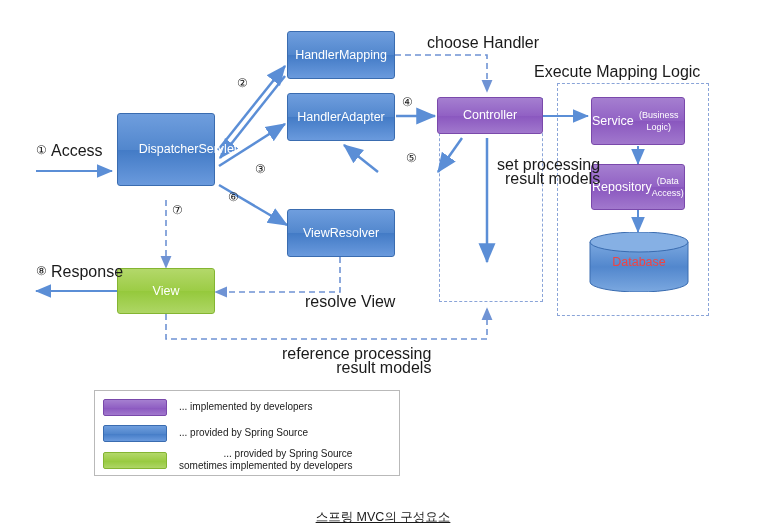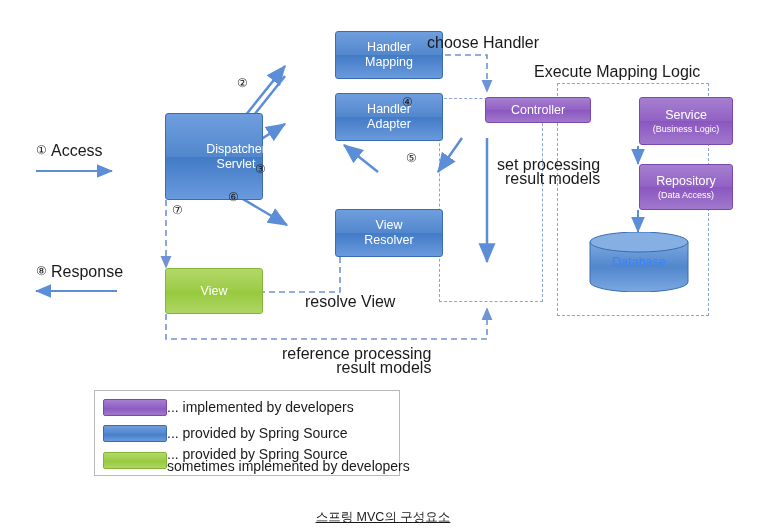--- a/index.html
+++ b/index.html
@@ -24,29 +24,28 @@
     position: absolute;
     left: 0; top: 0;
     width: 766px;
     height: 531px;
     pointer-events: none;
   }
   .node {
     position: absolute;
     box-sizing: border-box;
     display: flex;
-    flex-direction: column;
+    flex-direction: row;
     align-items: center;
     justify-content: center;
     color: #ffffff;
     font-size: 12.5px;
     line-height: 15px;
     text-align: center;
     border-radius: 3px;
-    margin-left: 48px;
   }
   .node .sub {
     font-size: 9px;
     line-height: 12px;
   }
   .blue {
     background: linear-gradient(to bottom, #6f9ede 0%, #5287cd 50%, #437bc6 51%, #6a9add 100%);
     border: 1px solid #3a6cb0;
   }
   .purple {
@@ -101,24 +100,26 @@
     height: 24px;
     padding-left: 8px;
   }
   .legend-swatch {
     width: 62px;
     height: 15px;
     border-radius: 2px;
     flex: none;
   }
   .legend-text {
-    font-size: 14px;
+    margin-left: 12px;
+    font-size: 10px;
     line-height: 12.5px;
     color: #1a1a1a;
     white-space: pre;
+    text-align: right;
   }
   .caption {
     position: absolute;
     width: 766px;
     text-align: center;
     font-size: 12.5px;
     color: #1a1a1a;
   }
 </style>
 </head>
@@ -167,41 +168,41 @@
 
     <path d="M 166,200 L 166,268" fill="none" stroke="#6f93d4" stroke-width="1.6" stroke-dasharray="6,4" marker-end="url(#ah-dash)"></path>
 
     <path d="M 340,257 L 340,292 L 215,292" fill="none" stroke="#6f93d4" stroke-width="1.6" stroke-dasharray="6,4" marker-end="url(#ah-dash)"></path>
 
     <line x1="117" y1="291" x2="36" y2="291" stroke="#5b8ed6" stroke-width="2" marker-end="url(#ah-solid)"></line>
 
     <path d="M 166,314 L 166,339 L 487,339 L 487,308" fill="none" stroke="#6f93d4" stroke-width="1.6" stroke-dasharray="6,4" marker-end="url(#ah-dash)"></path>
   </svg>
 
-  <div class="node blue" style="left:117px; top:113px; width:98px; height:87px;padding-left:44px;">
+  <div class="node blue" style="left:117px; top:113px; width:98px; height:73px;padding-left:44px;">
     <span>Dispatcher</span>
     <span>Servlet</span>
   </div>
 
   <div class="node blue" style="left:287px; top:31px; width:108px; height:48px;">
     <span>Handler</span>
     <span>Mapping</span>
   </div>
 
   <div class="node blue" style="left:287px; top:93px; width:108px; height:48px;">
     <span>Handler</span>
     <span>Adapter</span>
   </div>
 
   <div class="node blue" style="left:287px; top:209px; width:108px; height:48px;">
     <span>View</span>
     <span>Resolver</span>
   </div>
 
-  <div class="node purple" style="left:437px; top:97px; width:106px; height:26px;">
+  <div class="node purple" style="left:437px; top:97px; width:106px; height:37px;">
     <span>Controller</span>
   </div>
 
 
 
   <div class="node green" style="left:117px; top:268px; width:98px; height:46px;">
     <span>View</span>
   </div>
 
   <div class="node purple" style="left:591px; top:164px; width:94px; height:46px;">
@@ -219,21 +220,21 @@
       <defs>
         <linearGradient id="dbgrad" x1="0" y1="0" x2="0" y2="1">
           <stop offset="0%" stop-color="#7ba8e0"></stop>
           <stop offset="50%" stop-color="#5287cd"></stop>
           <stop offset="100%" stop-color="#7ba8e0"></stop>
         </linearGradient>
       </defs>
       <path d="M1,10 L1,50 A49,10 0 0 0 99,50 L99,10 Z" fill="url(#dbgrad)" stroke="#3a6cb0" stroke-width="1"></path>
       <ellipse cx="50" cy="10" rx="49" ry="10" fill="#86b0e4" stroke="#3a6cb0" stroke-width="1"></ellipse>
     </svg>
-    <div style="position:absolute; left:0; top:0; width:100px; height:60px; display:flex; align-items:center; justify-content:center; color:#3b82f6; font-size:12.5px;">
+    <div style="position:absolute; left:0; top:0; width:100px; height:60px; display:flex; align-items:center; justify-content:center; color:#ef4444; font-size:12.5px;">
       <span>Database</span>
     </div>
   </div>
 
   <div class="circnum" style="left:36px; top:143px;">①</div>
   <div class="circnum" style="left:237px; top:76px;">②</div>
   <div class="circnum" style="left:255px; top:162px;">③</div>
   <div class="circnum" style="left:402px; top:95px;">④</div>
   <div class="circnum" style="left:406px; top:151px;">⑤</div>
   <div class="circnum" style="left:228px; top:190px;">⑥</div>

